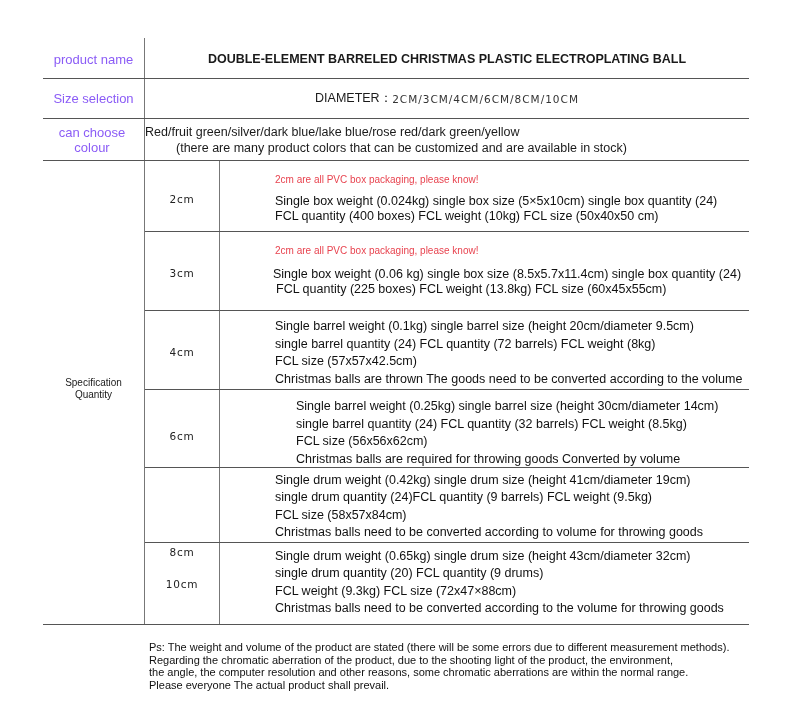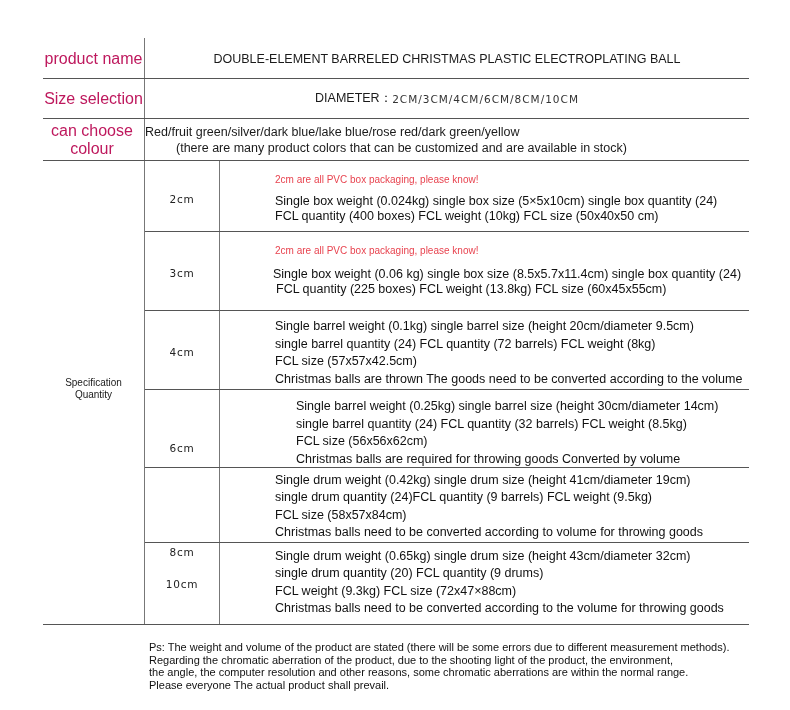--- a/index.html
+++ b/index.html
@@ -1,21 +1,21 @@
 <!DOCTYPE html>
 <html><head>
 <meta charset="utf-8">
 <style>
   html, body { margin: 0; padding: 0; background: #ffffff; }
   body { width: 790px; height: 710px; position: relative; overflow: hidden;
          font-family: "Liberation Sans", sans-serif; color: #1a1a1a; }
   .hline { position: absolute; left: 43px; width: 706px; height: 1px; background: #555; }
   .vline { position: absolute; width: 1px; background: #777; }
   .cell { position: absolute; display: flex; align-items: center; }
-  .lbl { font-size: 16px; color: #be185d; }
+  .lbl { font-size: 13px; color: #8b5cf6; }
   .center { justify-content: center; text-align: center; }
   .mono-ish { font-family: "DejaVu Sans", sans-serif; font-size: 10.5px; letter-spacing: 1px; color: #333; }
   .spec { position: absolute; left: 275px; font-size: 12.5px; line-height: 15.5px; color: #111; }
   .spec .red { color: #e8434f; font-size: 10px; margin-bottom: 6px; display: block; }
   .spec .line { display: block; white-space: nowrap; }
   .size { position: absolute; left: 145px; width: 74px; text-align: center;
           font-family: "DejaVu Sans", sans-serif; font-size: 10.5px; letter-spacing: 0.8px; color: #222; }
   .notes { position: absolute; left: 101px; top: 641px; font-size: 11px; line-height: 12.6px; color: #111; margin-left: 48px; }
   .notes span { display: block; white-space: nowrap; }
 </style>
@@ -30,21 +30,21 @@
 <div class="hline" style="top:624px;"></div>
 <div class="hline" style="top:231px; left:145px; width:604px;"></div>
 <div class="hline" style="top:310px; left:145px; width:604px;"></div>
 <div class="hline" style="top:389px; left:145px; width:604px;"></div>
 <div class="hline" style="top:467px; left:145px; width:604px;"></div>
 <div class="hline" style="top:542px; left:145px; width:604px;"></div>
 
 <div class="cell center lbl" style="left:43px; width:101px; top:40px; height:38px;">
   <span>product name</span>
 </div>
-<div class="cell center" style="left:145px; width:604px; top:40px; height:38px; font-size:12.5px;">
+<div class="cell center" style="left:145px; width:604px; top:40px; height:38px; font-size:12.5px;font-weight:bold;">
   <span>DOUBLE-ELEMENT BARRELED CHRISTMAS PLASTIC ELECTROPLATING BALL</span>
 </div>
 
 <div class="cell center lbl" style="left:43px; width:101px; top:79px; height:39px;">
   <span>Size selection</span>
 </div>
 <div class="cell center" style="left:145px; width:604px; top:79px; height:39px; font-size:12.5px;">
   <span>DIAMETER：</span>
   <span class="mono-ish">2CM/3CM/4CM/6CM/8CM/10CM</span>
 </div>
@@ -77,21 +77,21 @@
 </div>
 
 <div class="size" style="top:346px;">4cm</div>
 <div class="spec" style="top:318px; line-height:17.5px;">
   <span class="line">Single barrel weight (0.1kg) single barrel size (height 20cm/diameter 9.5cm)</span>
   <span class="line">single barrel quantity (24) FCL quantity (72 barrels) FCL weight (8kg)</span>
   <span class="line">FCL size (57x57x42.5cm)</span>
   <span class="line">Christmas balls are thrown The goods need to be converted according to the volume</span>
 </div>
 
-<div class="size" style="top:442px;">6cm</div>
+<div class="size" style="top:430px;">6cm</div>
 <div class="spec" style="top:398px; line-height:17.5px;margin-left:21px;">
   <span class="line">Single barrel weight (0.25kg) single barrel size (height 30cm/diameter 14cm)</span>
   <span class="line">single barrel quantity (24) FCL quantity (32 barrels) FCL weight (8.5kg)</span>
   <span class="line">FCL size (56x56x62cm)</span>
   <span class="line">Christmas balls are required for throwing goods Converted by volume</span>
 </div>
 
 <div class="size" style="top:502px;margin-top:44px;">8cm</div>
 <div class="spec" style="top:472px; line-height:17.3px;">
   <span class="line">Single drum weight (0.42kg) single drum size (height 41cm/diameter 19cm)</span>

